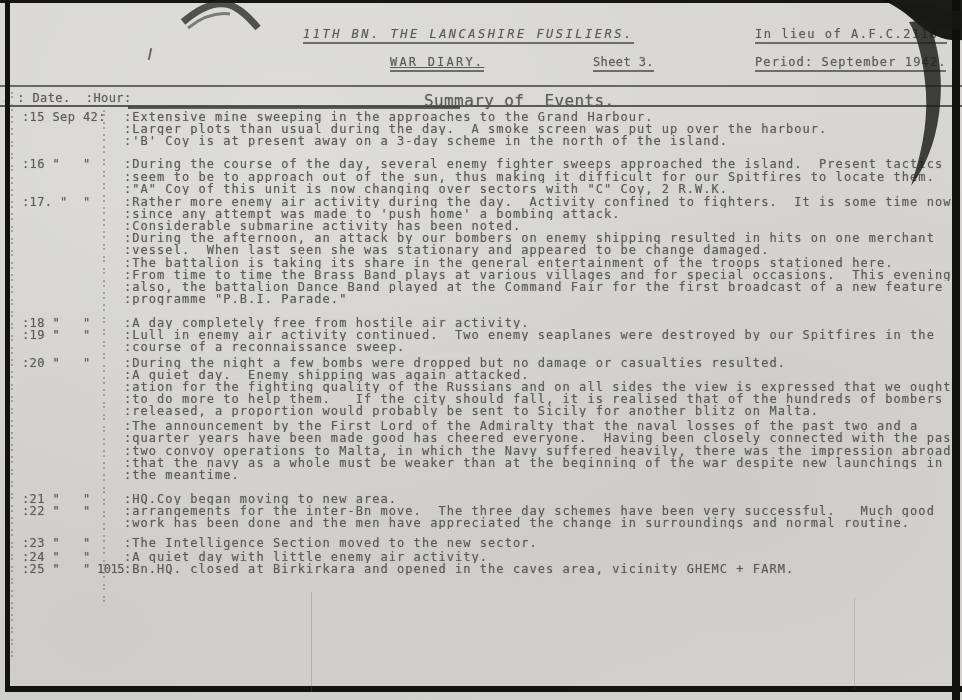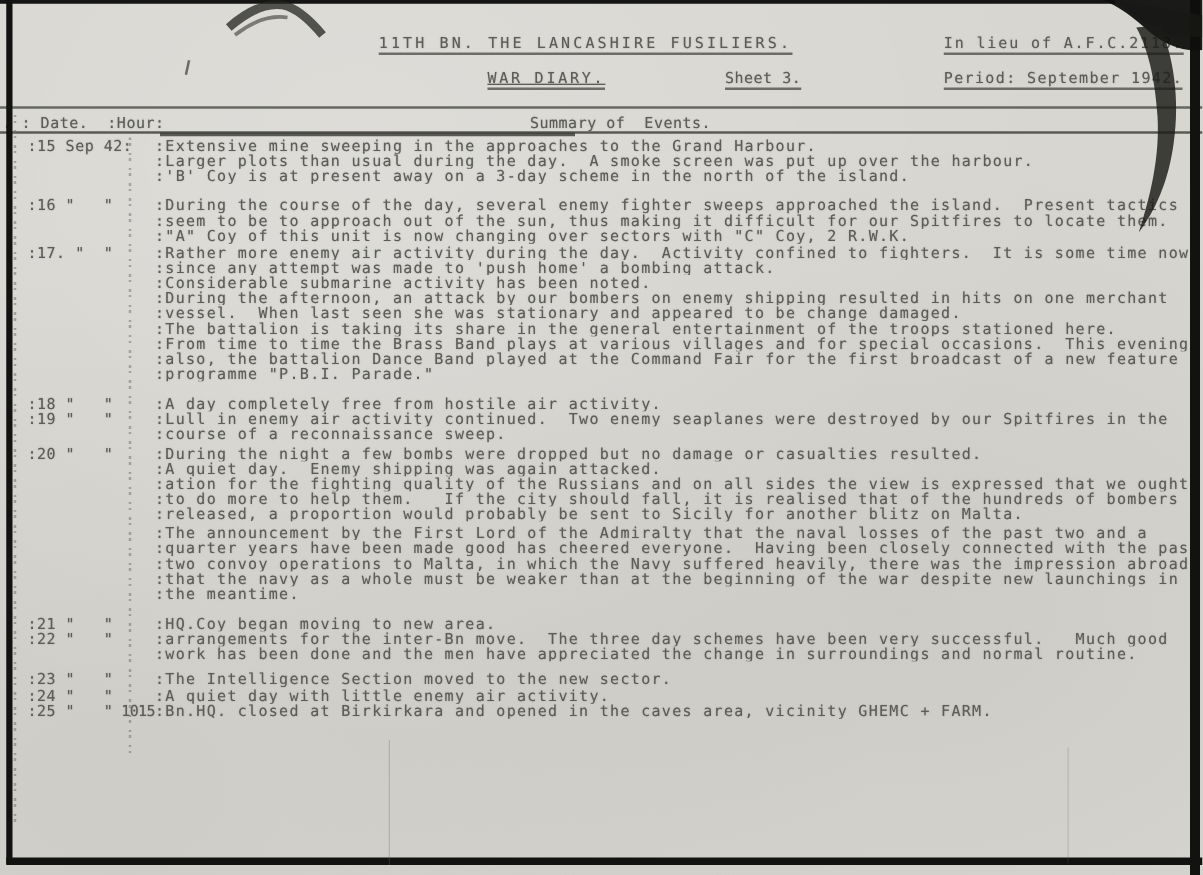--- a/index.html
+++ b/index.html
@@ -13,32 +13,32 @@
       #d7d6d1;
   }
   .typew{color:#5c5c58;text-shadow:0 0 1px rgba(92,92,88,.55);}
   .abs{position:absolute;}
   
   .frame-top{top:0;left:0;right:70px;height:3px;background:#15151­3;background:#151513;}
   .frame-left{left:5px;top:0;bottom:9px;width:5px;background:#121210;}
   .frame-right{right:2px;top:0;bottom:0;width:8px;background:#121210;}
   .frame-bottom{left:5px;right:0;bottom:8px;height:6px;background:#121210;}
   
-  .h-title{top:27px;left:303px;font-size:12px;letter-spacing:2.5px;border-bottom:2px solid rgba(72,72,68,.75);padding-bottom:1px;white-space:pre;}
+  .h-title{top:27px;left:303px;font-size:12px;letter-spacing:2.5px;border-bottom:2px solid rgba(72,72,68,.75);padding-bottom:1px;white-space:pre;font-style:italic;}
   .h-form{top:27px;left:755px;font-size:12px;letter-spacing:1.5px;border-bottom:2px solid rgba(72,72,68,.75);padding-bottom:1px;white-space:pre;}
   .h-doctype{top:55px;left:390px;font-size:12px;letter-spacing:2.2px;border-bottom:2px solid rgba(72,72,68,.75);padding-bottom:1px;white-space:pre;text-decoration:underline;}
-  .h-sheet{top:55px;left:580px;font-size:12px;letter-spacing:0.4px;border-bottom:2px solid rgba(72,72,68,.75);padding-bottom:1px;white-space:pre;}
+  .h-sheet{top:55px;left:593px;font-size:12px;letter-spacing:0.4px;border-bottom:2px solid rgba(72,72,68,.75);padding-bottom:1px;white-space:pre;}
   .h-period{top:55px;left:755px;font-size:12px;letter-spacing:1.1px;border-bottom:2px solid rgba(72,72,68,.75);padding-bottom:1px;white-space:pre;}
   
   .rule1{top:85px;left:0;right:0;height:2px;background:#4c4c47;opacity:.8;}
   .rule2{top:105px;left:0;right:0;height:2px;background:#44443f;opacity:.85;}
   .rule2b{top:106px;left:128px;width:332px;height:3px;background:#383834;opacity:.8;}
   
   .col-left{top:91px;left:2px;font-size:12px;letter-spacing:0.4px;white-space:pre;}
-  .col-summary{top:91px;left:424px;font-size:12px;letter-spacing:0.4px;white-space:pre;}
+  .col-summary{top:91px;left:424px;font-size:16px;letter-spacing:0.4px;white-space:pre;}
   
   .colons{width:2px;opacity:.5;
     background:repeating-linear-gradient(to bottom,#6c6c66 0 2px,transparent 2px 4.5px,#6c6c66 4.5px 6.5px,transparent 6.5px 12.15px);}
   .colons-left{left:11px;top:92px;height:570px;}
   .colons-mid{left:103px;top:110px;height:495px;}
   
   #entries{position:absolute;top:111px;left:0;width:962px;}
   .entry{position:relative;}
   .date-cell{position:absolute;left:22px;top:0;font-size:12px;letter-spacing:0.4px;white-space:pre;line-height:12.15px;}
   .hour-cell{position:absolute;left:97px;top:0;font-size:12px;letter-spacing:-0.5px;white-space:pre;line-height:12.15px;}

